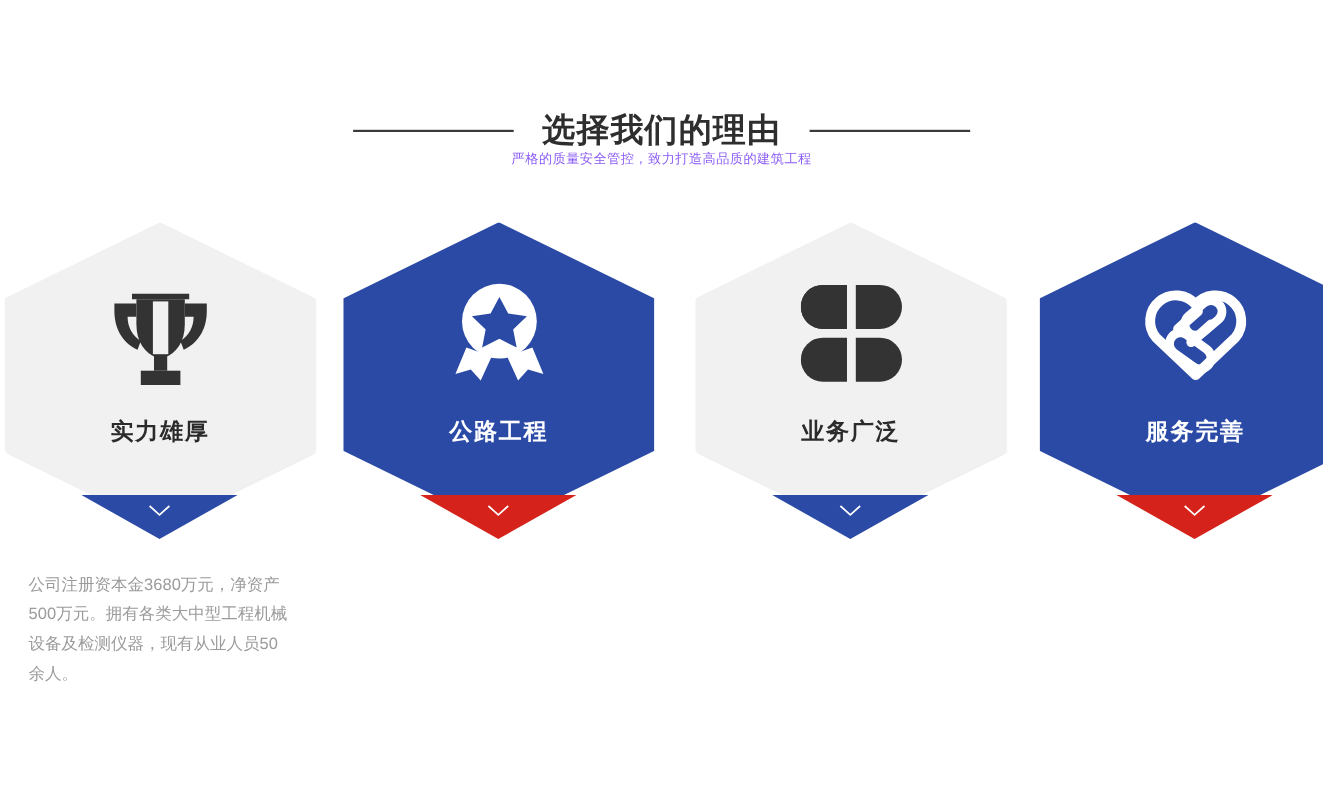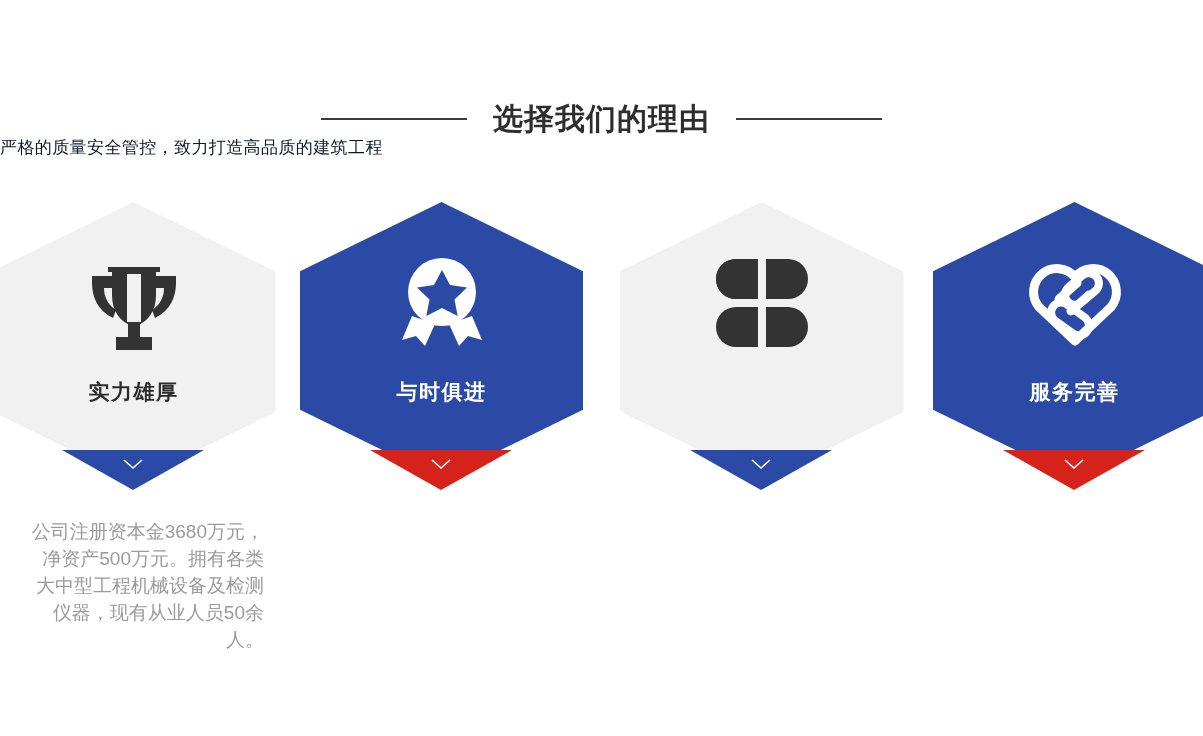--- a/index.html
+++ b/index.html
@@ -44,30 +44,31 @@
     color: #2e2e2e;
     letter-spacing: 1px;
     line-height: 1;
     white-space: nowrap;
   }
   .subtitle {
     position: absolute;
     top: 136px;
     left: 0;
     width: 1203px;
-    font-size: 17px;
-    color: #0f172a;
+    text-align: center;
+    font-size: 12px;
+    color: #8b5cf6;
     letter-spacing: 0.4px;
   }
 
   
   .cards {
     position: absolute;
     top: 200px;
-    left: 0;
+    left: 12px;
     width: 1165px;
     height: 500px;
     text-decoration: underline;
   }
   .card {
     position: absolute;
     top: 0;
     width: 283px;
     height: 500px;
   }
@@ -149,25 +150,24 @@
     display: flex;
     justify-content: center;
   }
   .ribbon-chev svg { display: block; }
 
   .desc {
     position: absolute;
     top: 318px;
     left: 20px;
     width: 243px;
-    text-align: right;
-    font-size: 19px;
+    text-align: left;
+    font-size: 15px;
     line-height: 27px;
     color: #9b9b9b;
-    margin-left: 10px;
   }
   .card.c0 .desc { left: 22px; width: 240px; }
 </style>
 </head>
 <body>
 
 <div class="header">
   <div class="title-row">
     <span class="rule"></span>
     <h1 class="page-title">选择我们的理由</h1>
@@ -209,21 +209,21 @@
     <div class="hex-wrap">
       <div class="hex dark"></div>
       <div class="icon-slot">
         <svg width="96" height="98" viewBox="0 0 96 98">
           <path fill="#ffffff" d="M18 62 L8 86 L22 82 L31 92 L41 70 Z"></path>
           <path fill="#ffffff" d="M78 62 L88 86 L74 82 L65 92 L55 70 Z"></path>
           <circle cx="48" cy="38" r="34" fill="#ffffff"></circle>
           <path fill="#2a4aa6" d="M48 16 L56 31 L73 33.5 L60.5 45.5 L63.7 62 L48 54 L32.3 62 L35.5 45.5 L23 33.5 L40 31 Z"></path>
         </svg>
       </div>
-      <div class="card-title ondark">与时俱进</div>
+      <div class="card-title ondark">公路工程</div>
       <div class="ribbon red">
         <div class="ribbon-chev">
           <svg width="22" height="12" viewBox="0 0 22 12">
             <path d="M2 2 L11 10 L20 2" fill="none" stroke="#ffffff" stroke-width="1.6"></path>
           </svg>
         </div>
       </div>
     </div>
   </div>
 
@@ -233,20 +233,21 @@
       <div class="hex light"></div>
       <div class="icon-slot">
         <svg width="92" height="92" viewBox="0 0 92 92">
           <path fill="#333333" d="M42 42 H20 A20 20 0 0 1 20 2 H42 Z" transform="translate(0,0)"></path>
           <path fill="#333333" d="M20 2 A20 20 0 0 0 20 42 H42 V2 Z"></path>
           <path fill="#333333" d="M50 2 H72 A20 20 0 0 1 72 42 H50 Z"></path>
           <path fill="#333333" d="M20 50 H42 V90 H20 A20 20 0 0 1 20 50 Z"></path>
           <path fill="#333333" d="M50 50 H72 A20 20 0 0 1 72 90 H50 Z"></path>
         </svg>
       </div>
+      <div class="card-title onlight">业务广泛</div>
       <div class="ribbon blue">
         <div class="ribbon-chev">
           <svg width="22" height="12" viewBox="0 0 22 12">
             <path d="M2 2 L11 10 L20 2" fill="none" stroke="#ffffff" stroke-width="1.6"></path>
           </svg>
         </div>
       </div>
     </div>
   </div>
 

